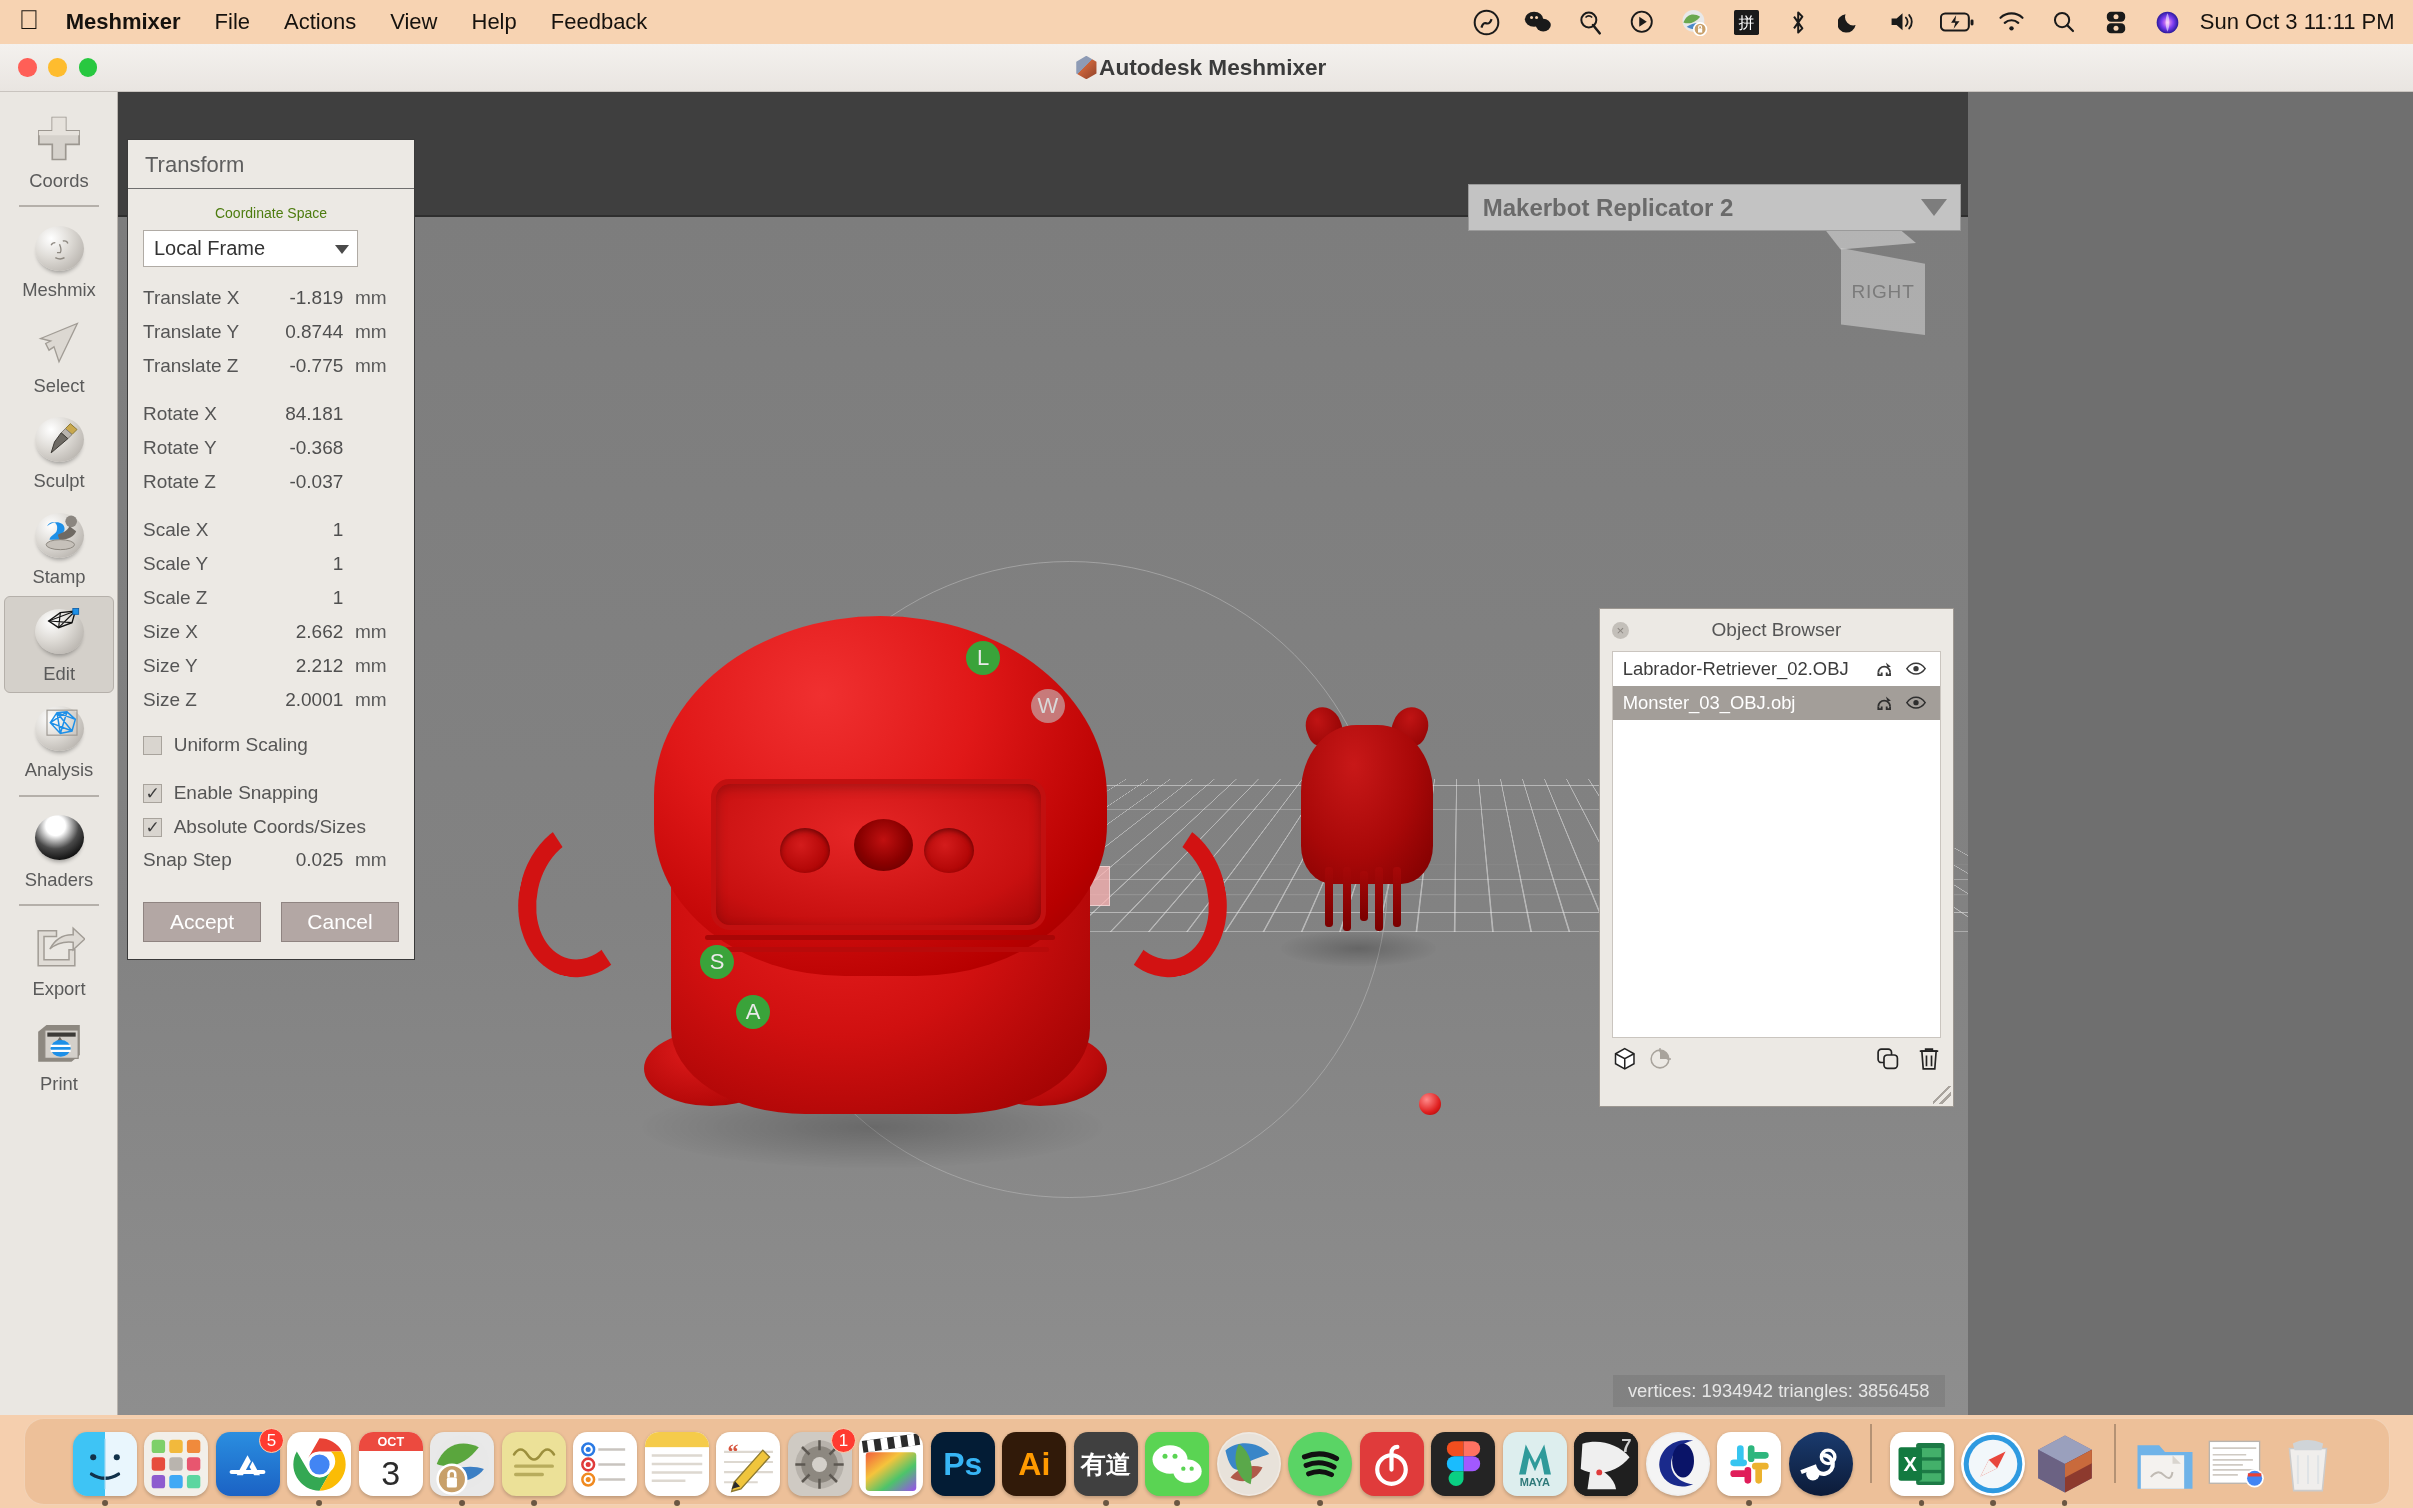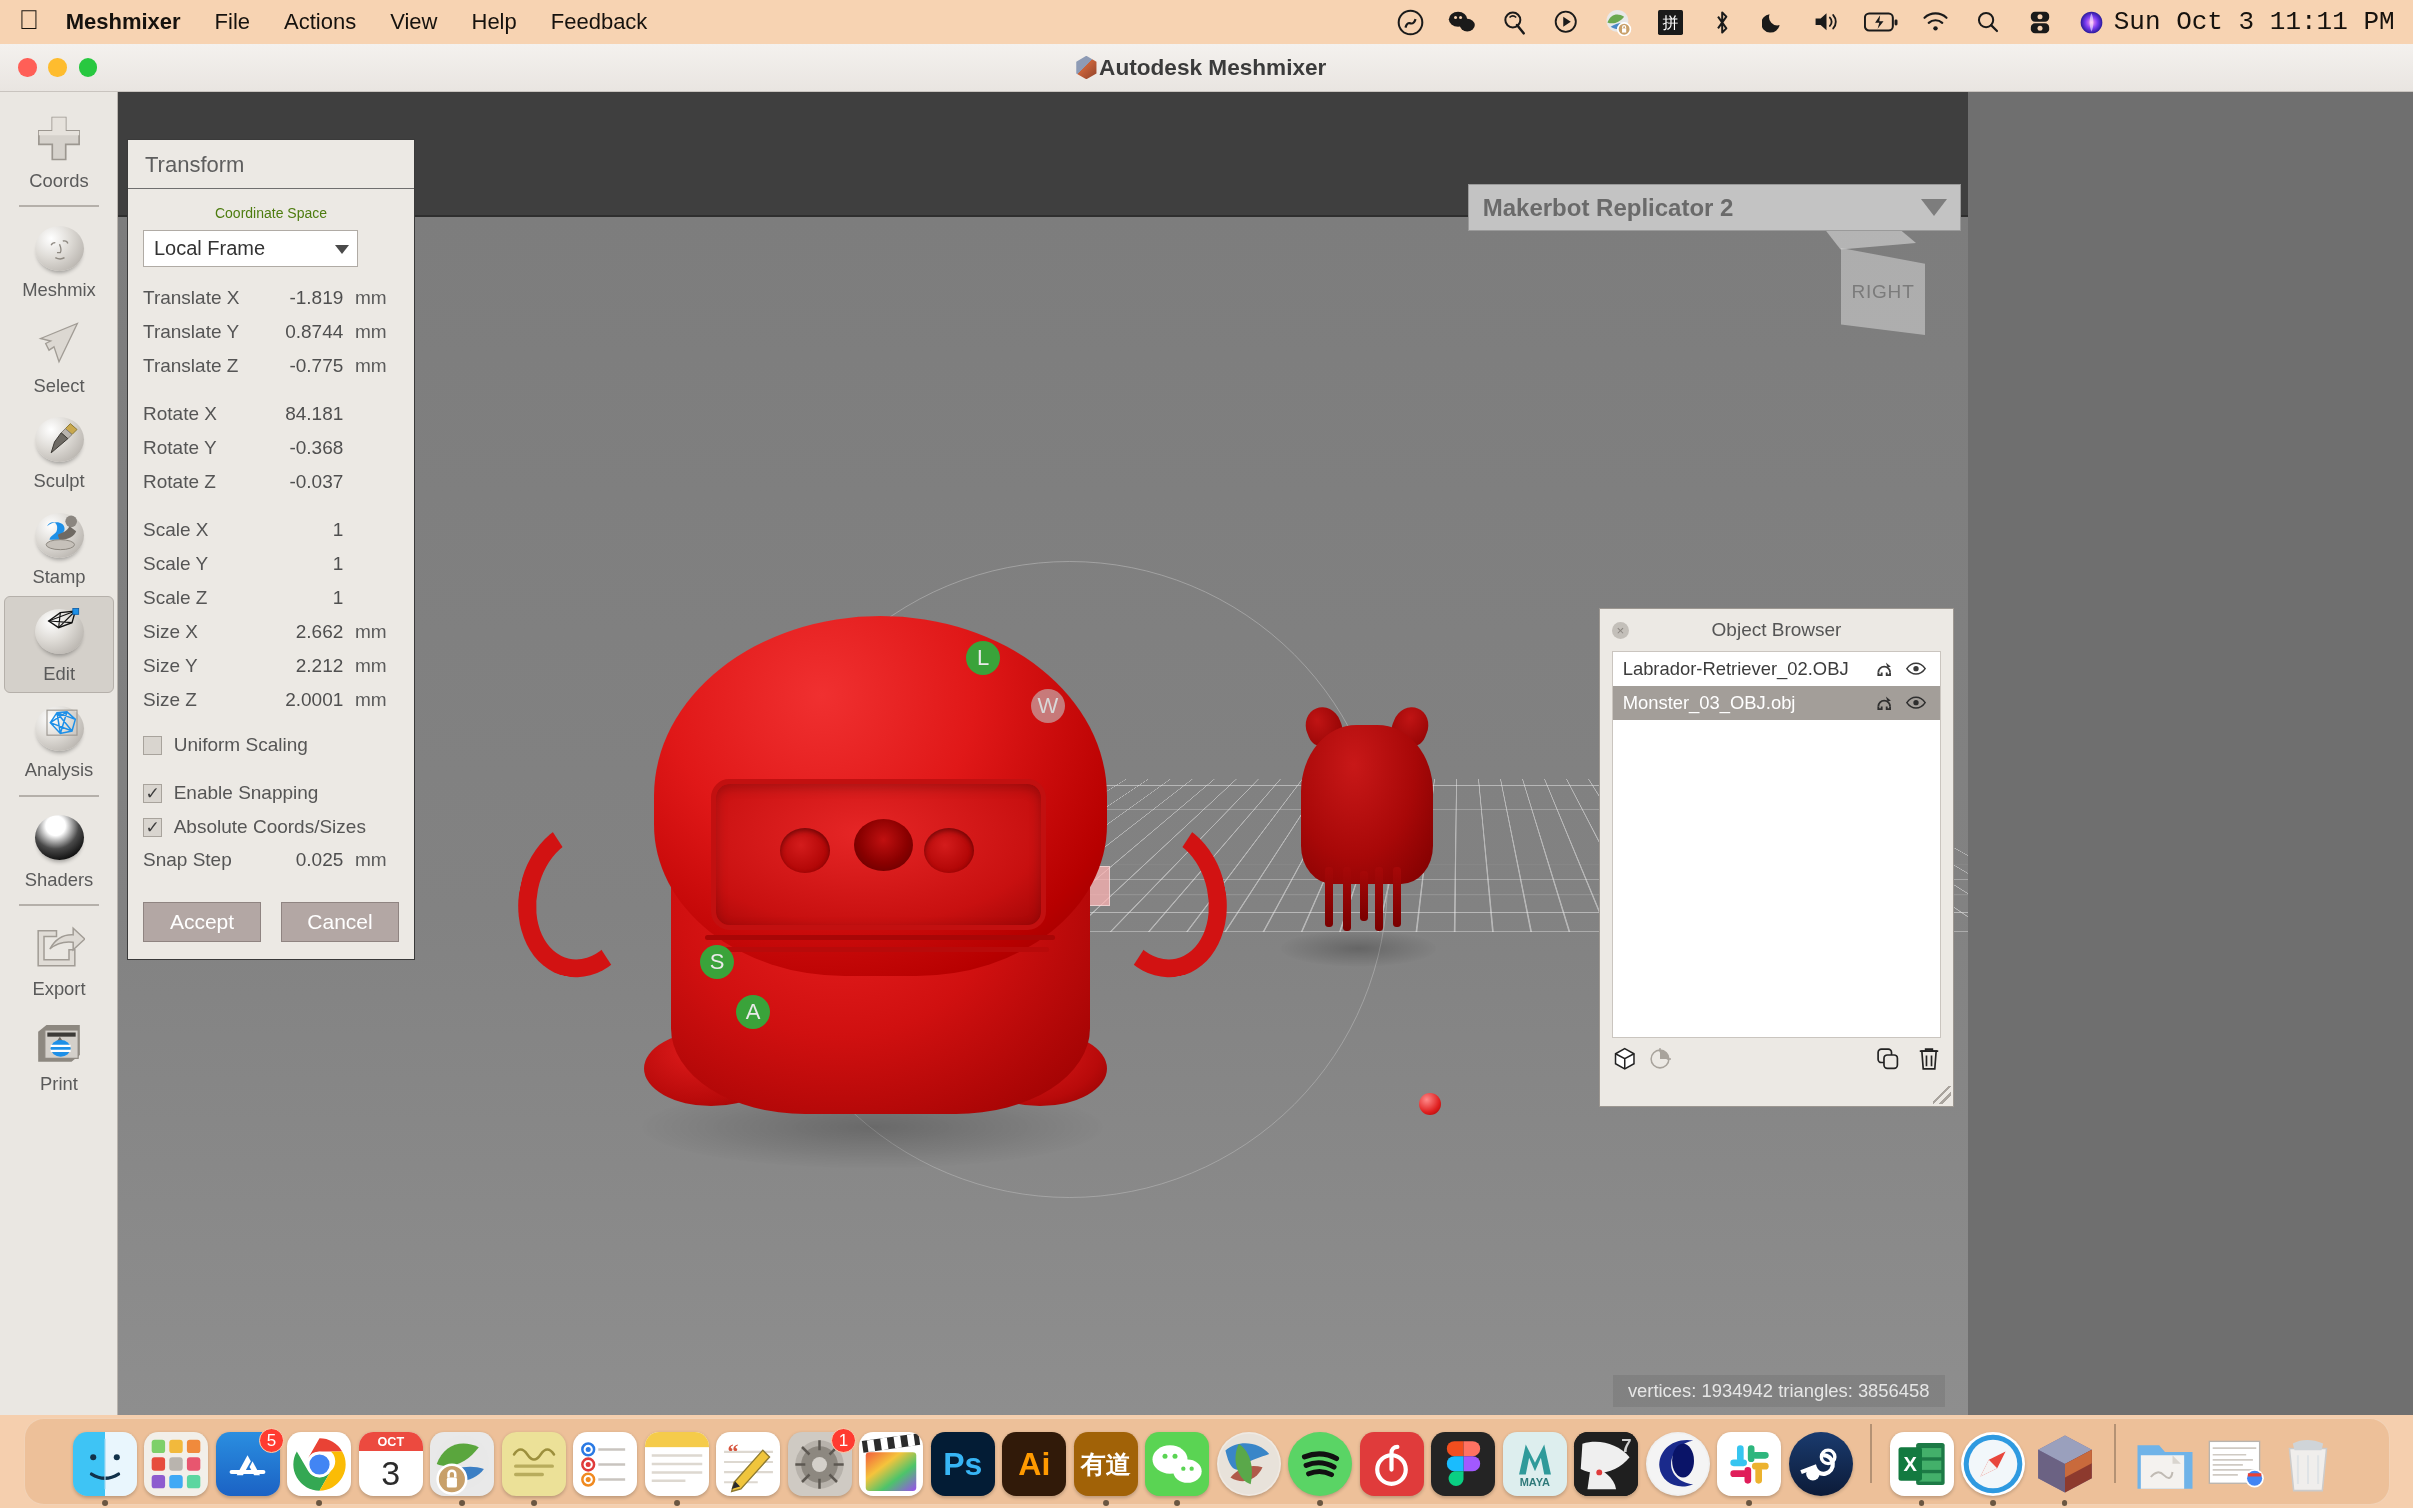--- a/index.html
+++ b/index.html
@@ -20,21 +20,21 @@
     z-index: 50;
   }
   #menubar .apple { font-size: 27px; margin-right: 27px; line-height: 1; margin-top:-3.4px;}
   #menubar .mitem { margin-right: 34px; white-space: nowrap; }
   #menubar .mitem.app { font-weight: bold; }
   #menubar .spacer { flex: 1; }
   #menubar .sicon {
     margin-left: 23.5px; display: inline-flex; align-items: center; justify-content: center;
     height: 34px; min-width: 28.5px;
   }
-  #menubar .clock { margin-left: 8px; font-size: 26px; white-space: nowrap; font-family: Liberation Mono, monospace; }
+  #menubar .clock { margin-left: 18px; font-size: 22px; white-space: nowrap; }
 
   
   #appwin {
     position: absolute; top: 44px; left: 0; width: 2413px; height: 1371px;
     background: #6f6f6f;
   }
   #titlebar {
     position: absolute; top: 0; left: 0; width: 100%; height: 48px;
     background: linear-gradient(#f4f1ee, #e9e5e1);
     border-bottom: 0.8px solid #c9c4bf;
@@ -1005,21 +1005,21 @@
 
     <div class="dk">
       <div class="tile" style="background:#031c35;color:#37b5f5;font-size:32px">Ps</div>
     </div>
 
     <div class="dk">
       <div class="tile" style="background:#311a09;color:#ff9a00;font-size:32px">Ai</div>
     </div>
 
     <div class="dk">
-      <div class="tile" style="background:#a16207;color:#fff;font-size:25px">有道</div>
+      <div class="tile" style="background:#404040;color:#fff;font-size:25px">有道</div>
       <div class="dot"></div>
     </div>
 
     <div class="dk">
       <div class="tile" style="background:#5ad453">
         <svg width="55" height="45" viewBox="0 0 66 54">
             <ellipse cx="24" cy="21" rx="21" ry="17" fill="#fff"></ellipse>
             <ellipse cx="45" cy="35" rx="17" ry="14" fill="#fff"></ellipse>
             <circle cx="18" cy="17" r="3" fill="#5ad453"></circle>
             <circle cx="30" cy="17" r="3" fill="#5ad453"></circle>

